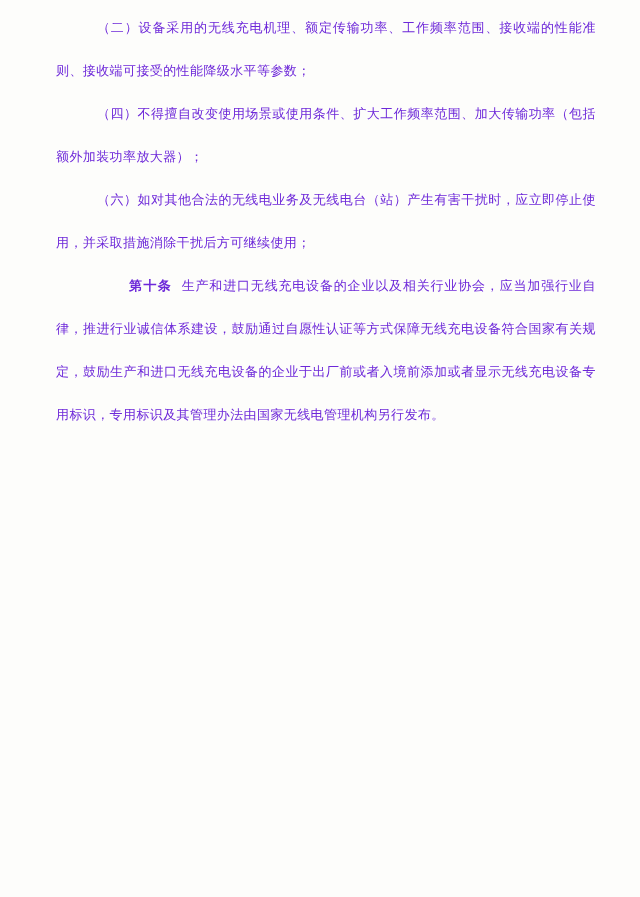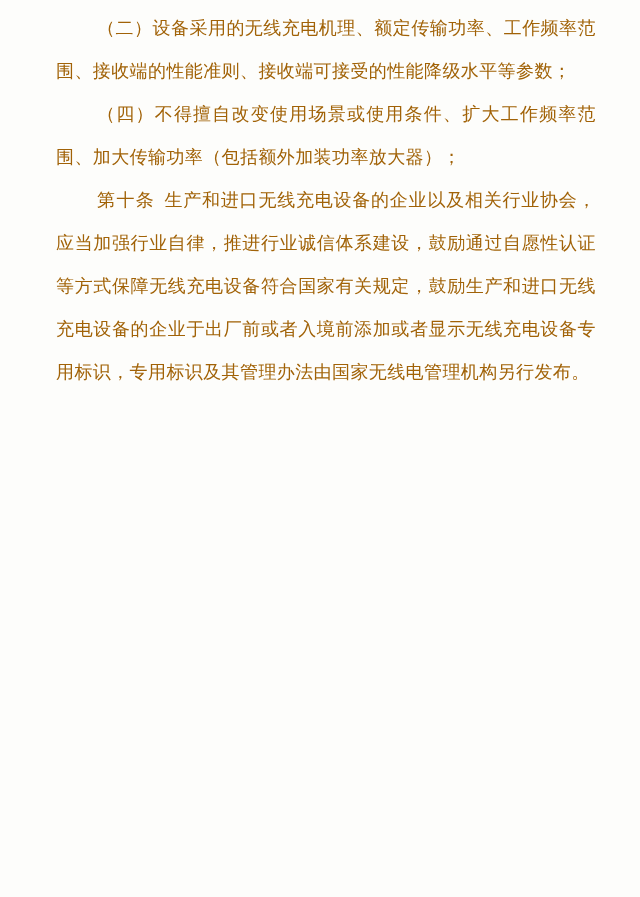--- a/index.html
+++ b/index.html
@@ -22,48 +22,50 @@
     padding: 0;
     box-sizing: border-box;
   }
   .doc-body {
     position: absolute;
     left: 56px;
     top: 6px;
     width: 540px;
   }
   .para {
-    font-size: 18px;
+    font-size: 13px;
     line-height: 43px;
     letter-spacing: 0.4px;
     text-align: justify;
     text-justify: inter-ideograph;
     margin: 0 0 0 0;
-    color: #a16207;
+    color: #6d28d9;
     text-indent: 0;
     white-space: pre-wrap;
     word-break: break-all;
   }
   .para.indent {
     text-indent: 41px;
   }
   .para .lead {
-    font-weight: 400;
+    font-weight: 700;
     letter-spacing: 1px;
+    margin-left: 32px;
   }
   .para .lead-gap {
     display: inline-block;
     width: 9px;
   }
 </style>
 </head>
 <body>
 
 <div class="page">
   <div class="doc-body">
 
     <p class="para indent">（二）设备采用的无线充电机理、额定传输功率、工作频率范围、接收端的性能准则、接收端可接受的性能降级水平等参数；</p>
     <p class="para indent">（四）不得擅自改变使用场景或使用条件、扩大工作频率范围、加大传输功率（包括额外加装功率放大器）；</p>
+    <p class="para indent">（六）如对其他合法的无线电业务及无线电台（站）产生有害干扰时，应立即停止使用，并采取措施消除干扰后方可继续使用；</p>
 
     <p class="para indent"><span class="lead">第十条</span><span class="lead-gap"></span><span>生产和进口无线充电设备的企业以及相关行业协会，应当加强行业自律，推进行业诚信体系建设，鼓励通过自愿性认证等方式保障无线充电设备符合国家有关规定，鼓励生产和进口无线充电设备的企业于出厂前或者入境前添加或者显示无线充电设备专用标识，专用标识及其管理办法由国家无线电管理机构另行发布。</span></p>
 
   </div>
 </div>
 
 </body></html>

